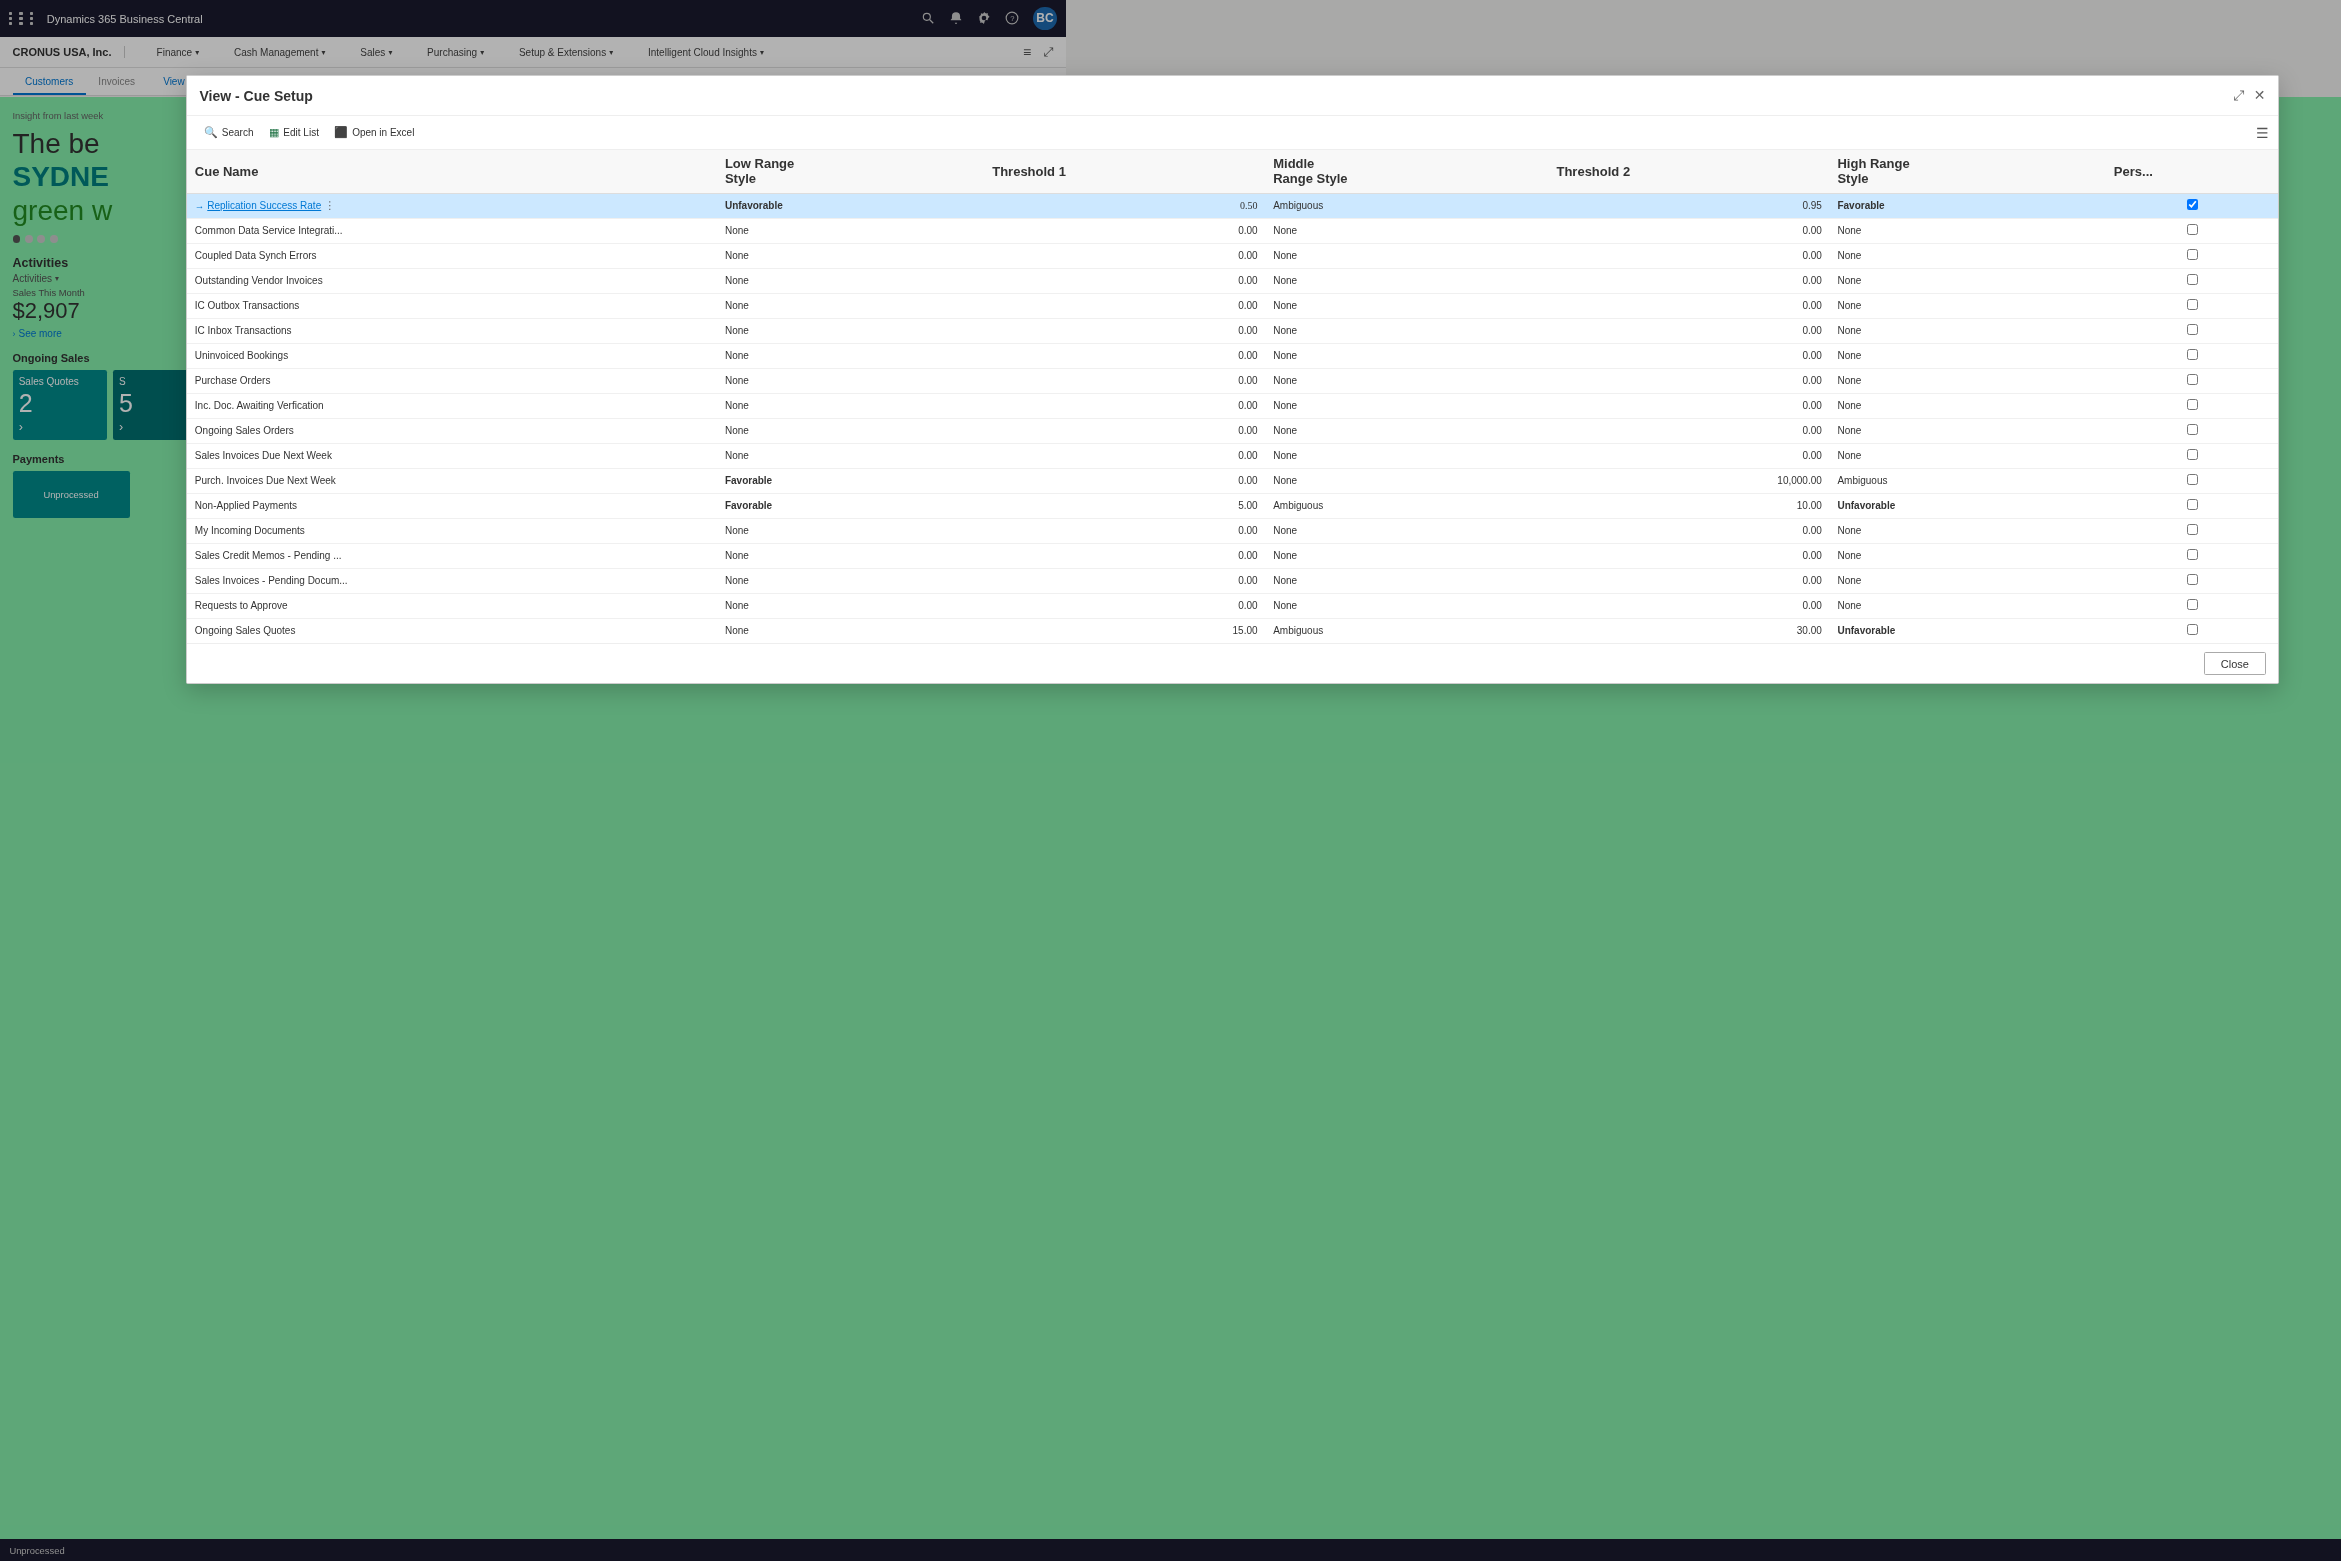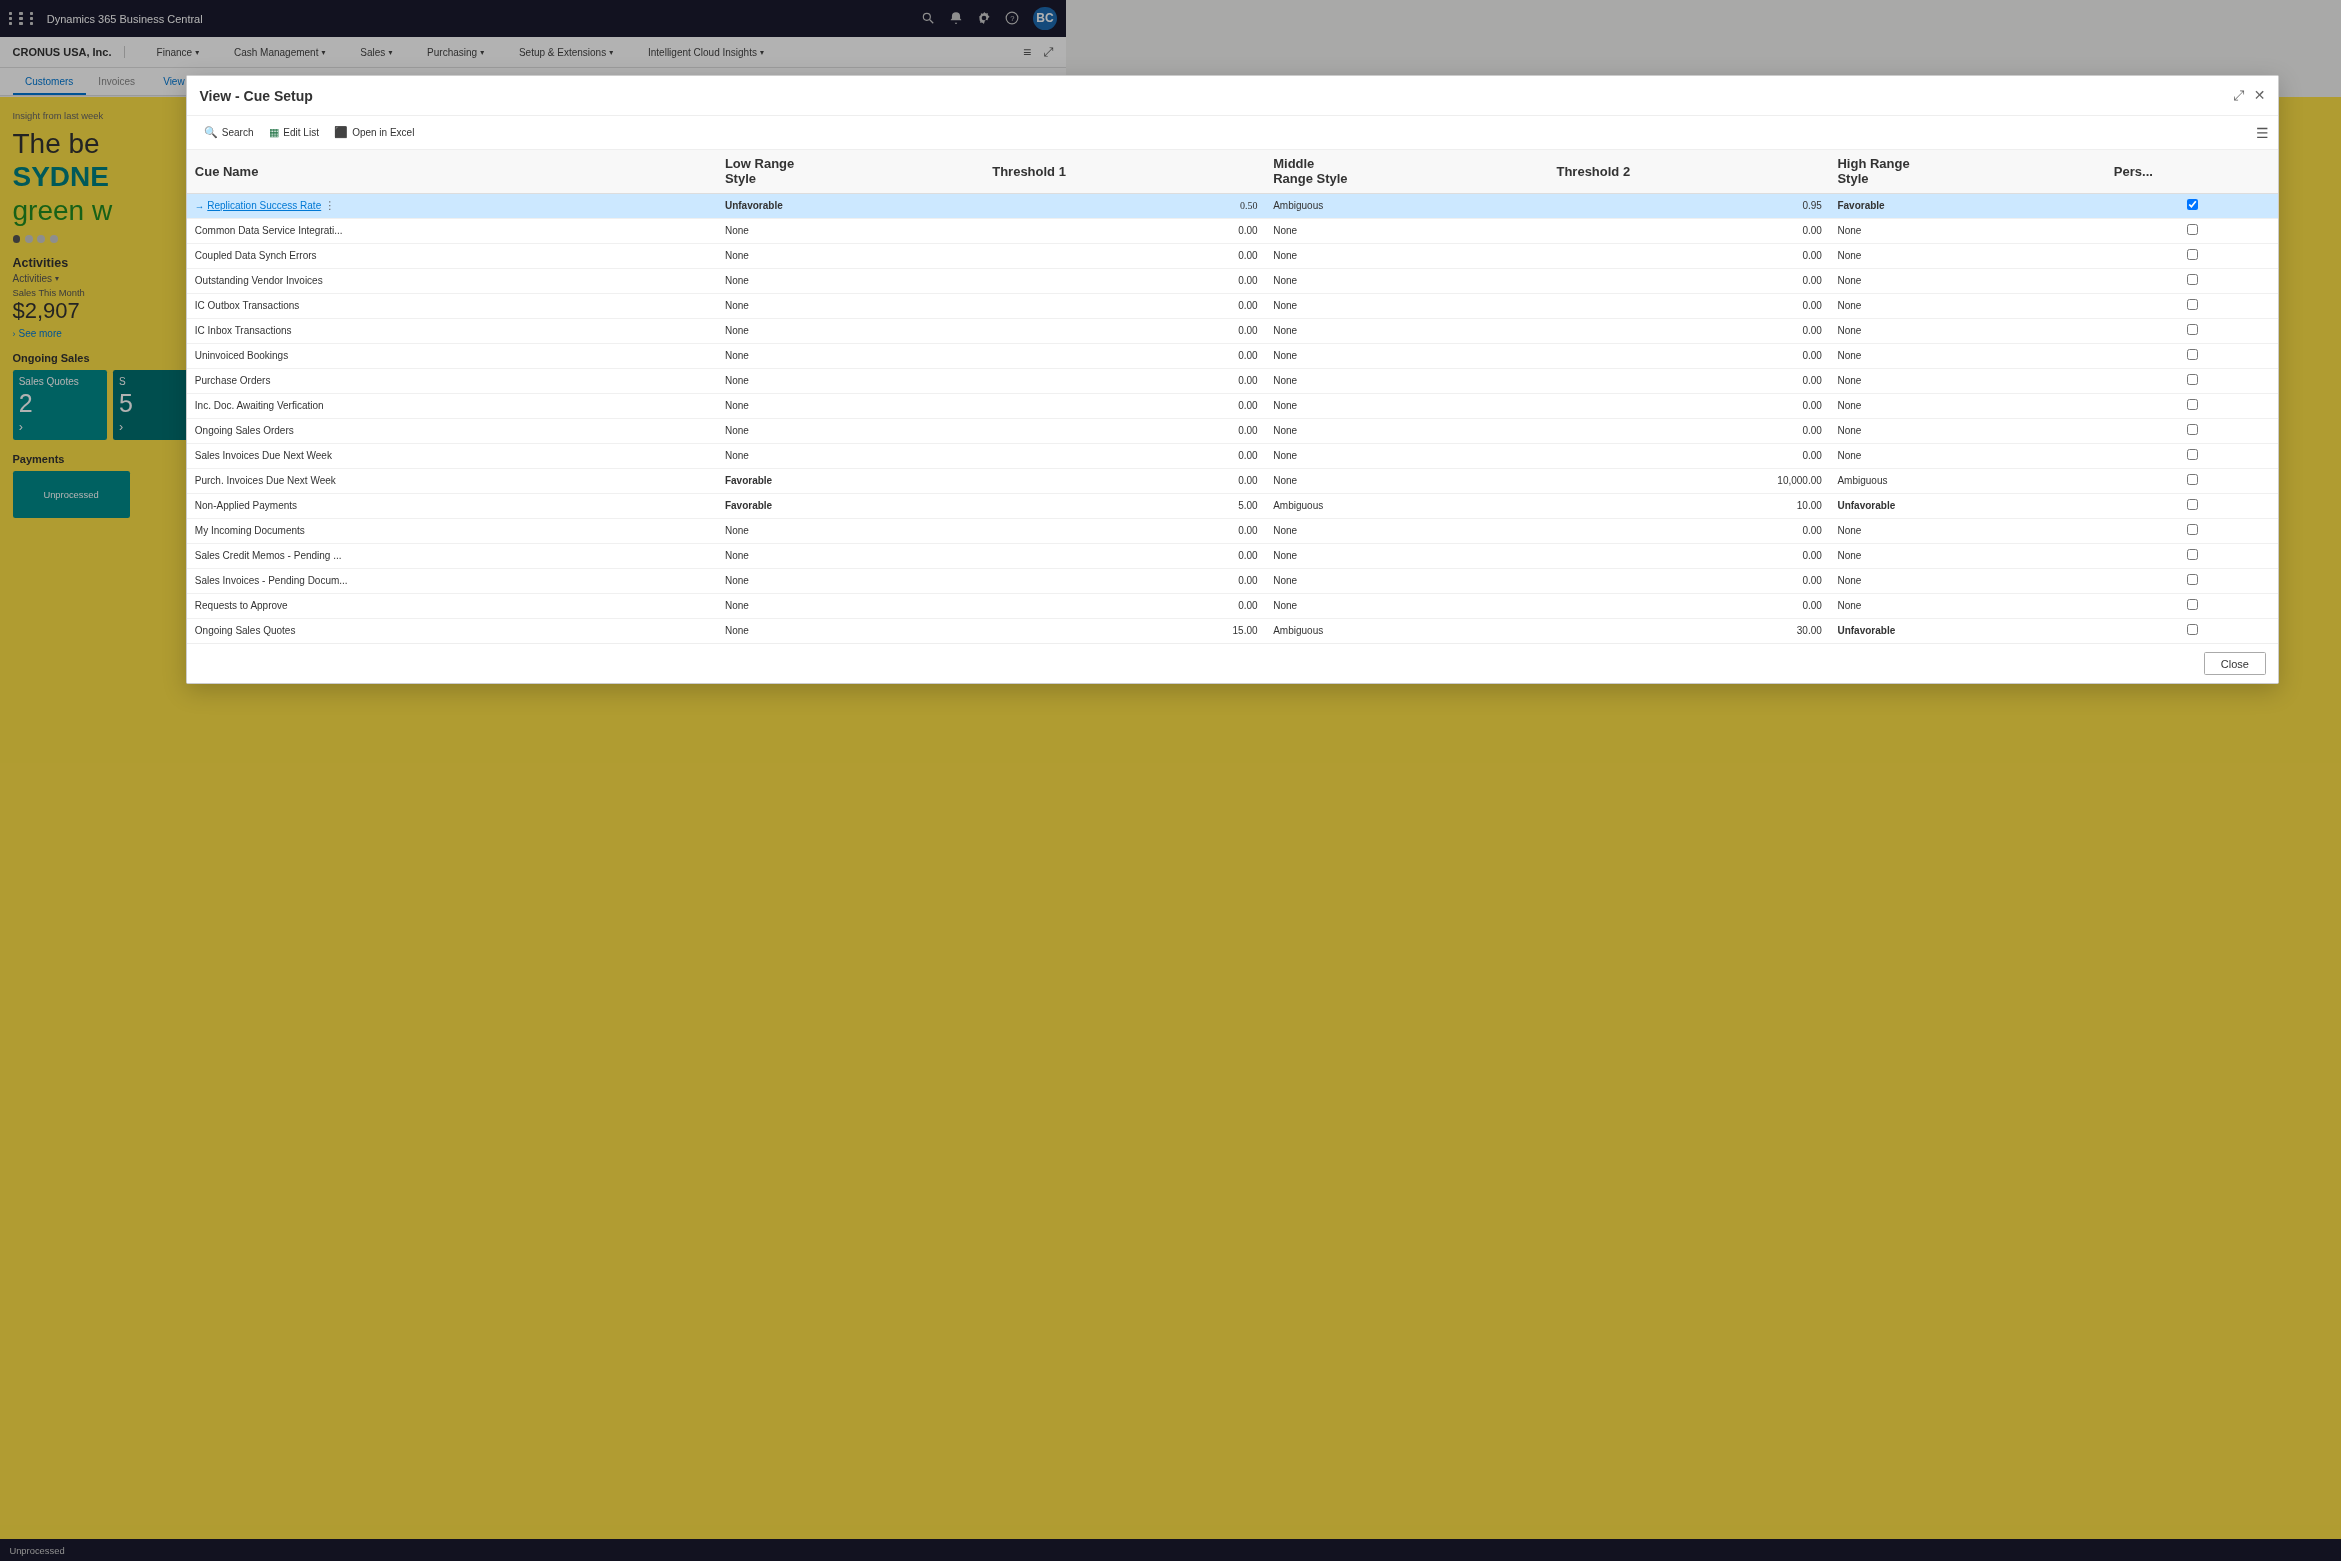--- a/index.html
+++ b/index.html
@@ -127,21 +127,21 @@
       color: #0078d4;
       border-bottom-color: #0078d4;
       font-weight: 500;
     }
 
     
     .bg-content {
       position: absolute;
       top: 97px;
       left: 0; right: 0; bottom: 0;
-      background: #fde047;
+      background: #86efac;
       padding: 12.5px;
       overflow: hidden;
     }
     .insight-text {
       font-size: 9.4px;
       color: #666;
       margin-bottom: 6.2px;
     }
     .hero-text {
       font-size: 28px;

